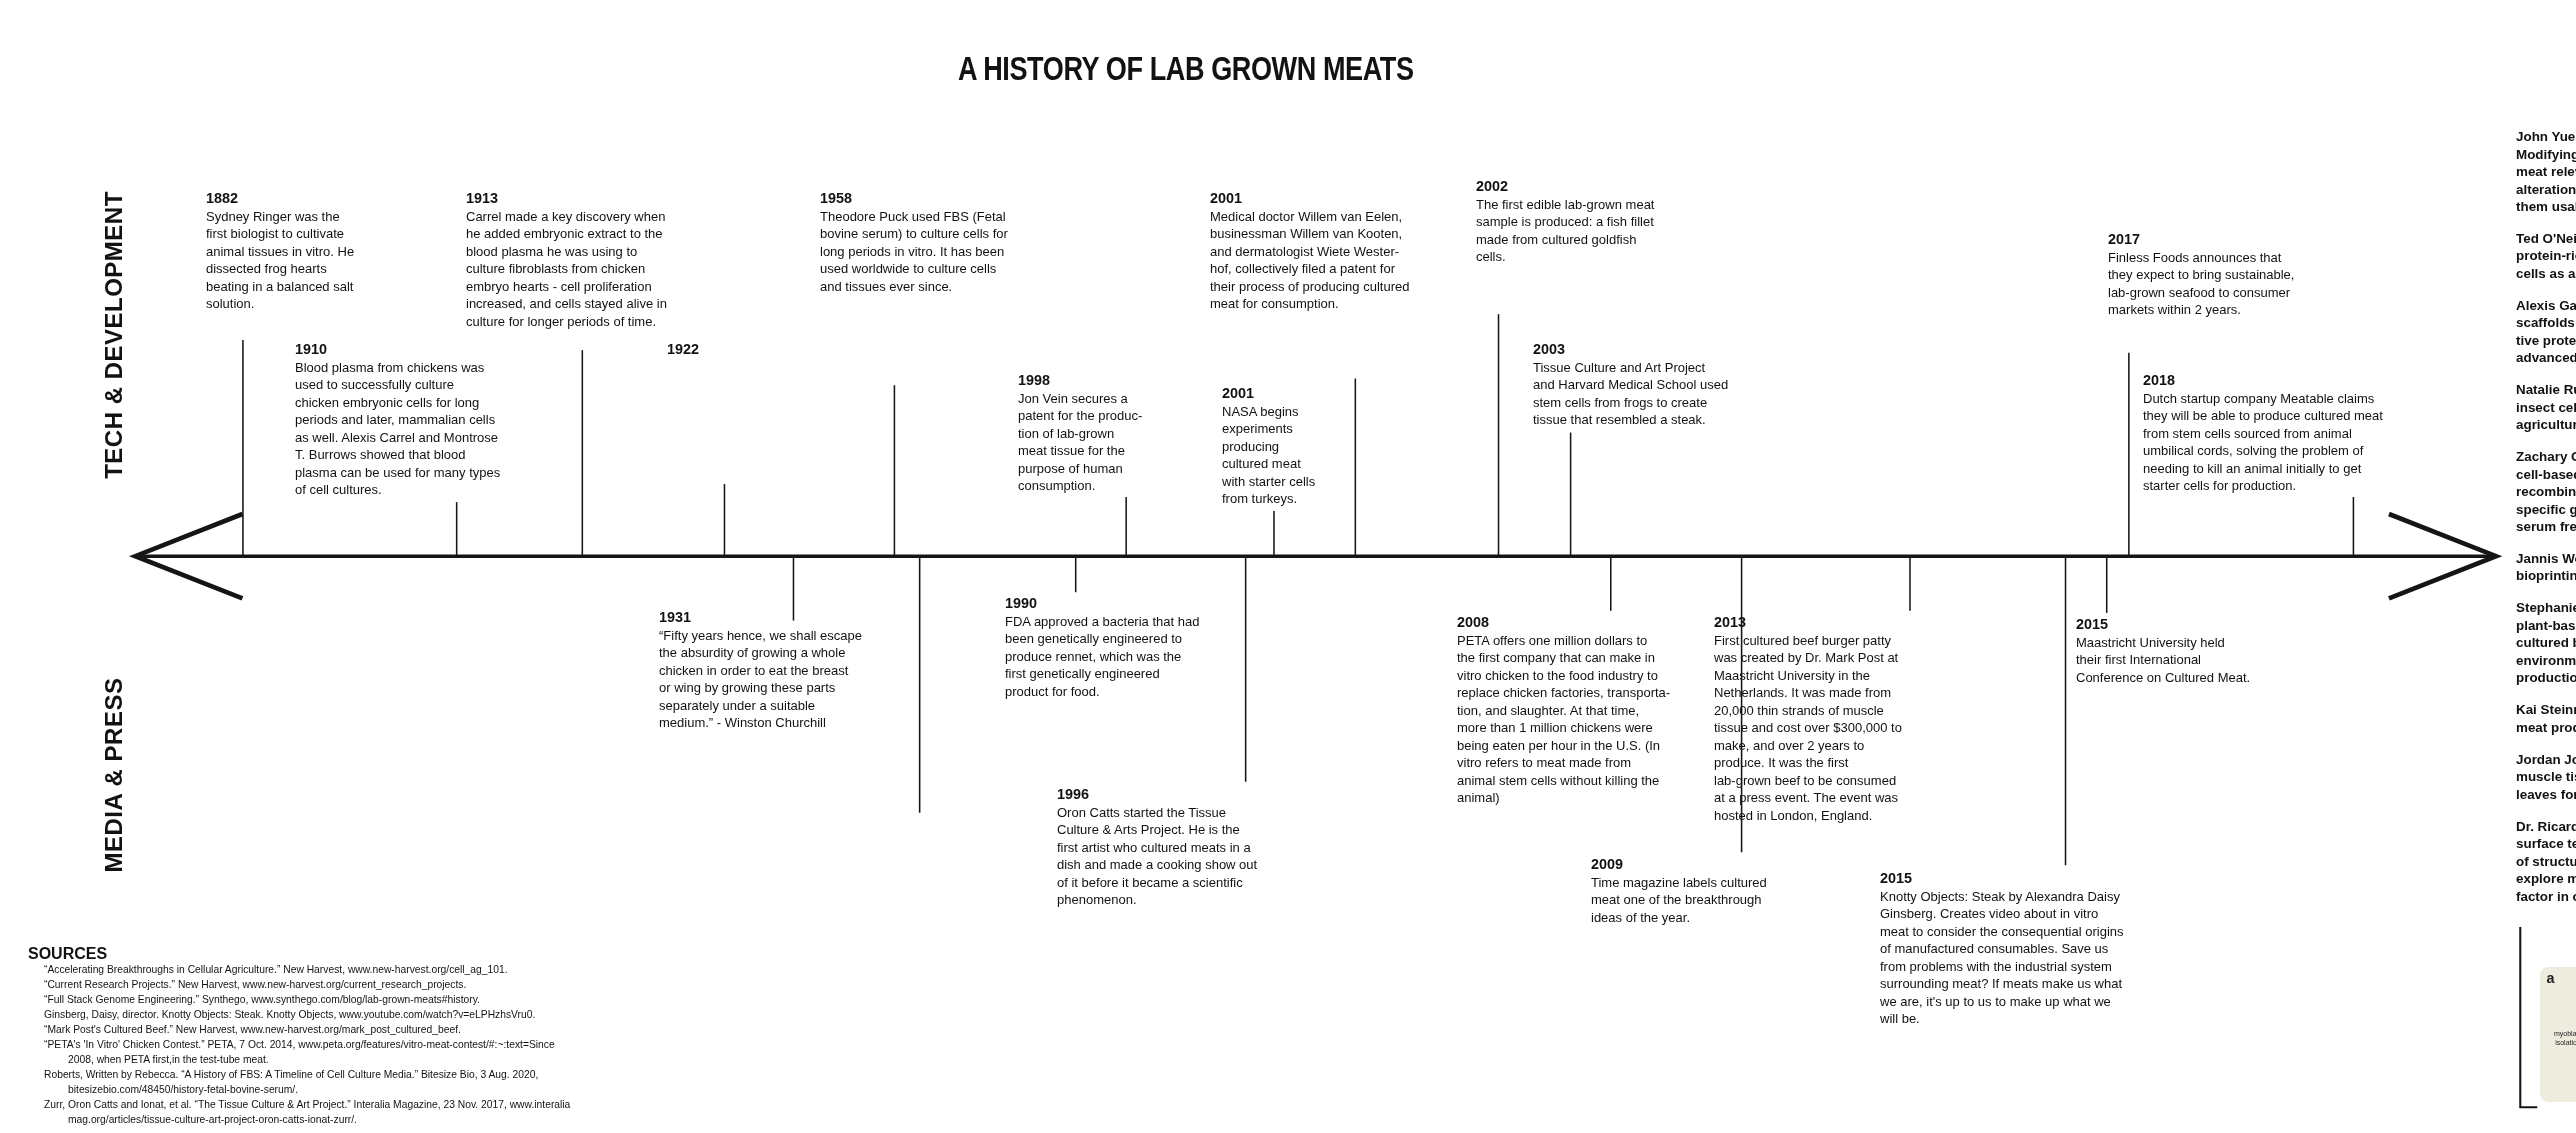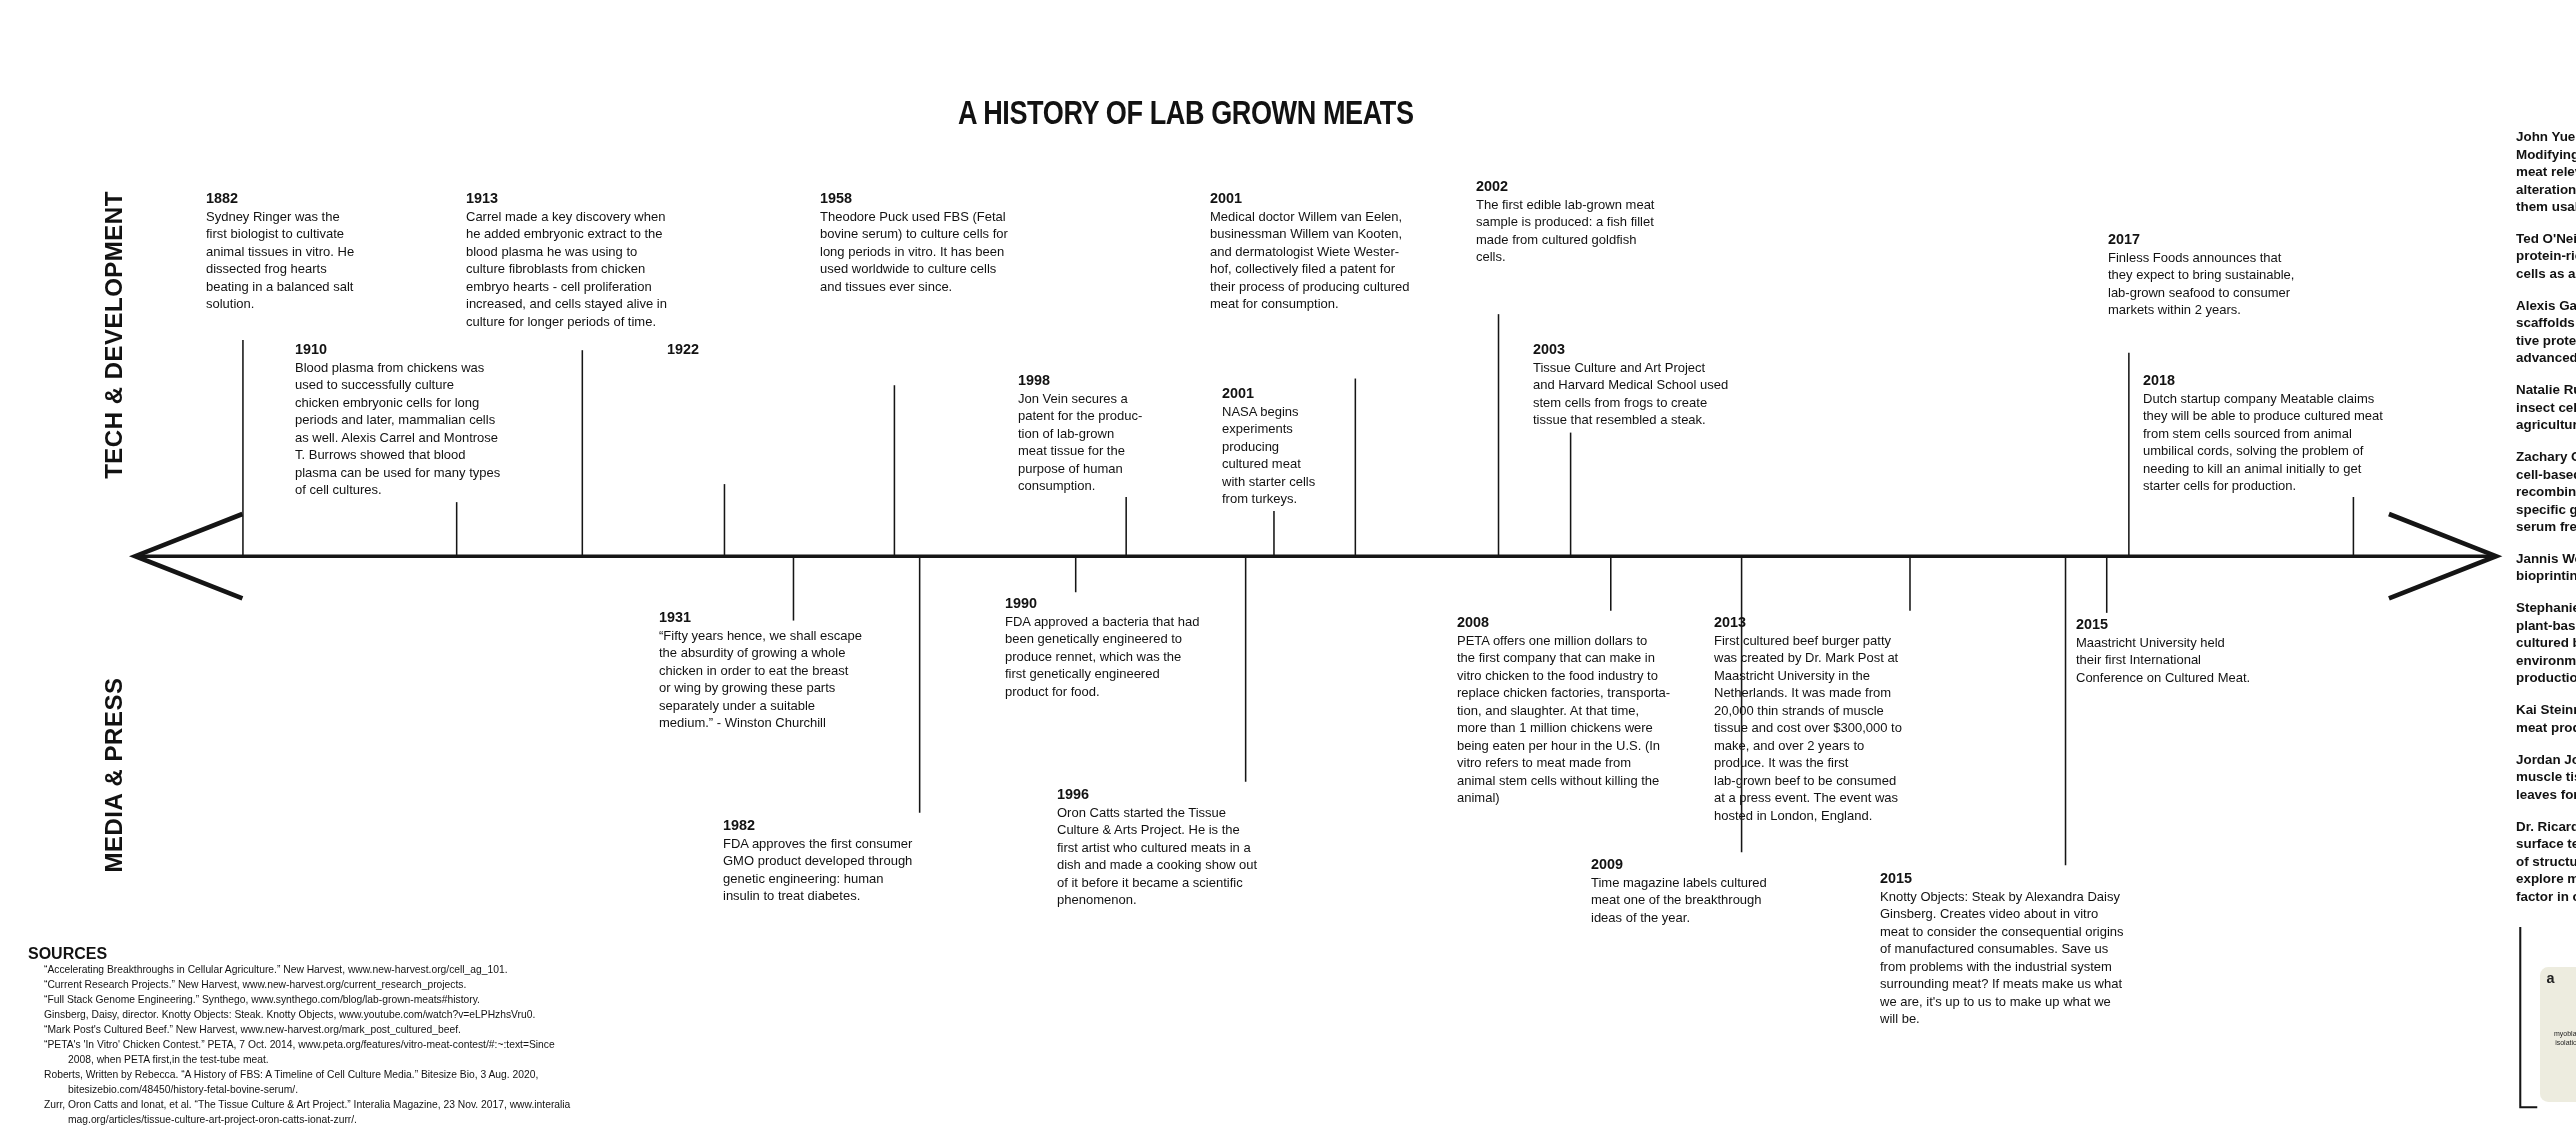--- a/index.html
+++ b/index.html
@@ -1,19 +1,19 @@
 <!DOCTYPE html>
 <html style="font-size:8.2px"><head>
 <meta charset="utf-8">
 <style>
   html,body{margin:0;padding:0;background:#ffffff;}
   *{box-sizing:border-box;font-family:"Liberation Sans",sans-serif;}
   .canvas{position:relative;width:3168px;height:1133px;background:#fff;color:#121212;overflow:hidden;}
   svg.lines{position:absolute;left:0;top:0;}
-  .main-title{position:absolute;top:50px;text-align:center;margin-top:44px;}
+  .main-title{position:absolute;top:50px;text-align:center;}
   .main-title span{display:inline-block;font-size:33px;font-weight:700;letter-spacing:-0.5px;transform:scaleX(.82);white-space:nowrap;}
   .side-label{position:absolute;font-size:24px;font-weight:700;letter-spacing:0.5px;white-space:nowrap;}
   .event{position:absolute;}
   .event .year{font-size:14.4px;font-weight:700;line-height:17.5px;}
   .event .body{font-size:13px;line-height:17.5px;white-space:pre-line;}
   .people{position:absolute;left:2516px;top:128px;width:296px;}
   .person{font-size:13.4px;font-weight:700;line-height:17.5px;white-space:pre-line;margin-bottom:14.4px;}
   .sources{position:absolute;left:28px;top:946px;width:608px;}
   .sources .head{font-size:16px;font-weight:700;line-height:15.5px;}
   .src-line{font-size:10.3px;line-height:15px;font-weight:500;margin-left:16px;}
@@ -170,27 +170,20 @@
     </div>
 
   <div class="event" style="left:659px;top:609px;width:242px;">
       <div class="year">1931</div>
       <div class="body">“Fifty years hence, we shall escape
 the absurdity of growing a whole
 chicken in order to eat the breast
 or wing by growing these parts
 separately under a suitable
 medium.” - Winston Churchill</div>
-    </div>
-  <div class="event" style="left:723px;top:817px;width:232px;">
-      <div class="year">1982</div>
-      <div class="body">FDA approves the first consumer
-GMO product developed through
-genetic engineering: human
-insulin to treat diabetes.</div>
     </div>
   <div class="event" style="left:1005px;top:595px;width:237px;">
       <div class="year">1990</div>
       <div class="body">FDA approved a bacteria that had
 been genetically engineered to
 produce rennet, which was the
 first genetically engineered
 product for food.</div>
     </div>
   <div class="event" style="left:1057px;top:786px;width:247px;">

